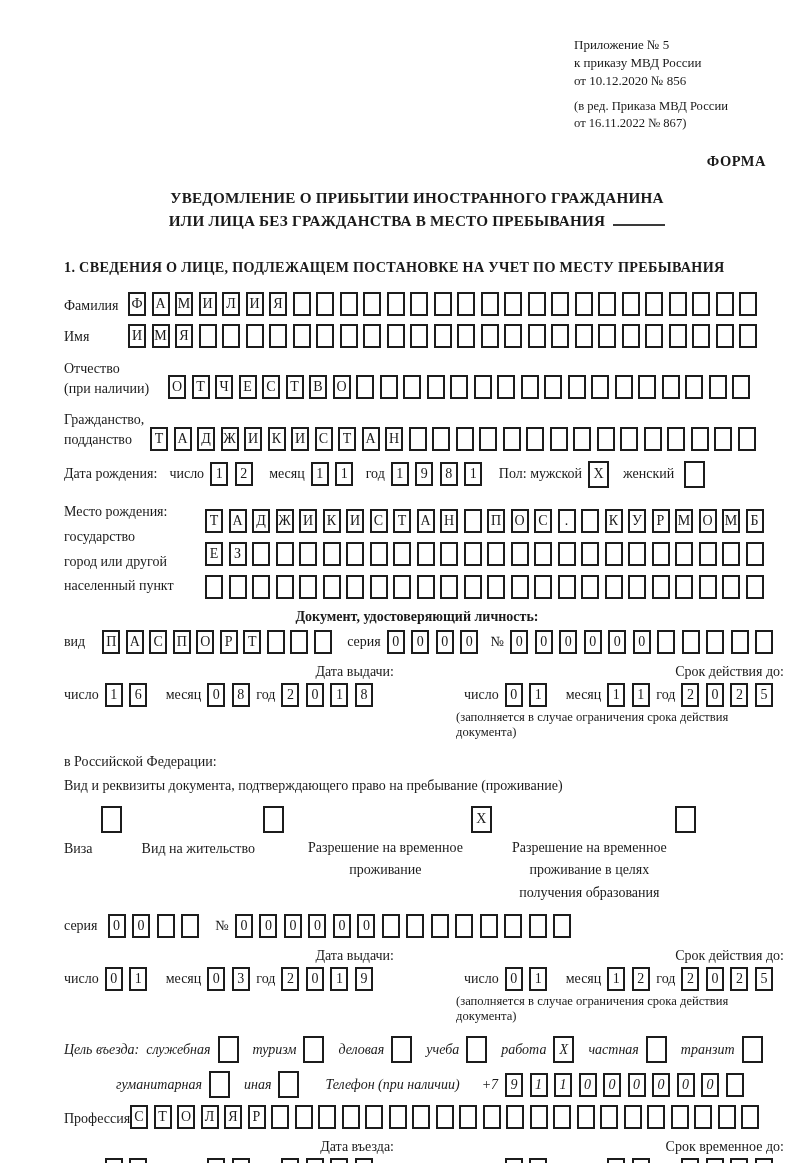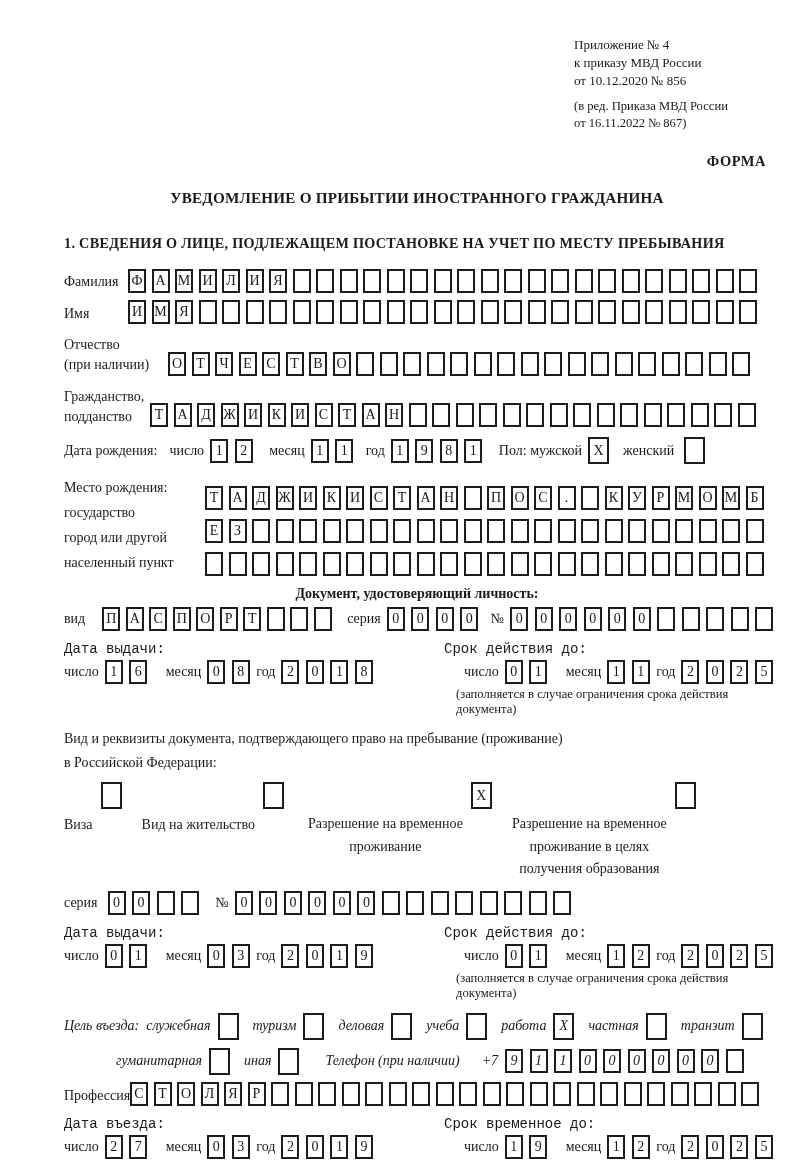--- a/index.html
+++ b/index.html
@@ -30,21 +30,21 @@
     border: 2px solid #1c1c1c; margin-right: 5.5px;
     display: inline-flex; align-items: center; justify-content: center;
     font-size: 14px; background: #fff;
   }
   .dateboxes .box { margin-right: 6.5px; }
   .cbx .box { width: 21px; height: 27px; margin-right: 0; }
 
   .twocol { display: flex; margin-top: 10px; }
   .col-l { flex: 0 0 370px; }
   .col-r { flex: 1 1 auto; }
-  .grp-title { text-align: left; margin-bottom: 3px; font-family: Liberation Mono, monospace; }
+  .grp-title { text-align: right; margin-bottom: 3px; }
   .col-l .grp-title { width: 330px; }
   .col-r .grp-title { width: 340px; margin-left: 10px; }
   .dateline { display: flex; align-items: center; }
   .dateline .t { padding-right: 6px; }
   .dateline .sp { width: 12px; }
   .note { font-size: 12.6px; margin-top: 3px; }
   .docheading { text-align: center; font-weight: bold; margin-top: 10px; font-size: 14px; }
 
   .permit-row { display: flex; align-items: flex-start; margin-top: 8px; }
   .permit-row .opt { display: flex; align-items: flex-start; }
@@ -54,32 +54,33 @@
   .purpose-row { display: flex; align-items: center; margin-top: 12px; flex-wrap: nowrap; font-style: italic; }
   .purpose-row .t { padding: 0 7px 0 0; }
   .purpose-row .cbx { margin-right: 14px; }
 
   .mr6 { margin-right: 6px; } .mr10 { margin-right: 10px; } .mr14 { margin-right: 14px; }
 </style>
 </head>
 <body>
 
 <div class="annot">
-  <div>Приложение № 4</div>
+  <div>Приложение № 5</div>
   <div>к приказу МВД России</div>
   <div>от 10.12.2020 № 856</div>
   <div class="grp2">
     <div>(в ред. Приказа МВД России</div>
     <div>от 16.11.2022 № 867)</div>
   </div>
 </div>
 <div class="forma">ФОРМА</div>
 
 <div class="title">
   <div>УВЕДОМЛЕНИЕ О ПРИБЫТИИ ИНОСТРАННОГО ГРАЖДАНИНА</div>
+  <div><span>ИЛИ ЛИЦА БЕЗ ГРАЖДАНСТВА В МЕСТО ПРЕБЫВАНИЯ</span><span class="blankline"></span></div>
 </div>
 
 <div class="sect">1. СВЕДЕНИЯ О ЛИЦЕ, ПОДЛЕЖАЩЕМ ПОСТАНОВКЕ НА УЧЕТ ПО МЕСТУ ПРЕБЫВАНИЯ</div>
 
 <div class="frow" style="margin-top:16px">
   <span class="lbl" style="width:64px">Фамилия</span>
   <span class="boxes">
       <span class="box">Ф</span>
       <span class="box">А</span>
       <span class="box">М</span>
@@ -409,22 +410,22 @@
           <span class="box">0</span>
           <span class="box">2</span>
           <span class="box">5</span>
         </span>
     </div>
     <div class="note" style="margin-left:22px">(заполняется в случае ограничения срока действия документа)</div>
   </div>
 </div>
 
 <div style="margin-top:10px; line-height:1.7">
+  <div>в Российской Федерации:</div>
   <div>Вид и реквизиты документа, подтверждающего право на пребывание (проживание)</div>
-  <div>в Российской Федерации:</div>
 </div>
 
 <div class="permit-row">
   <span class="opt" style="margin-right:20px">
     <span class="permit-lbl ptop">Виза</span>
     <span class="boxes cbx">
         <span class="box"></span>
       </span>
   </span>
   <span class="opt" style="margin-right:24px">

